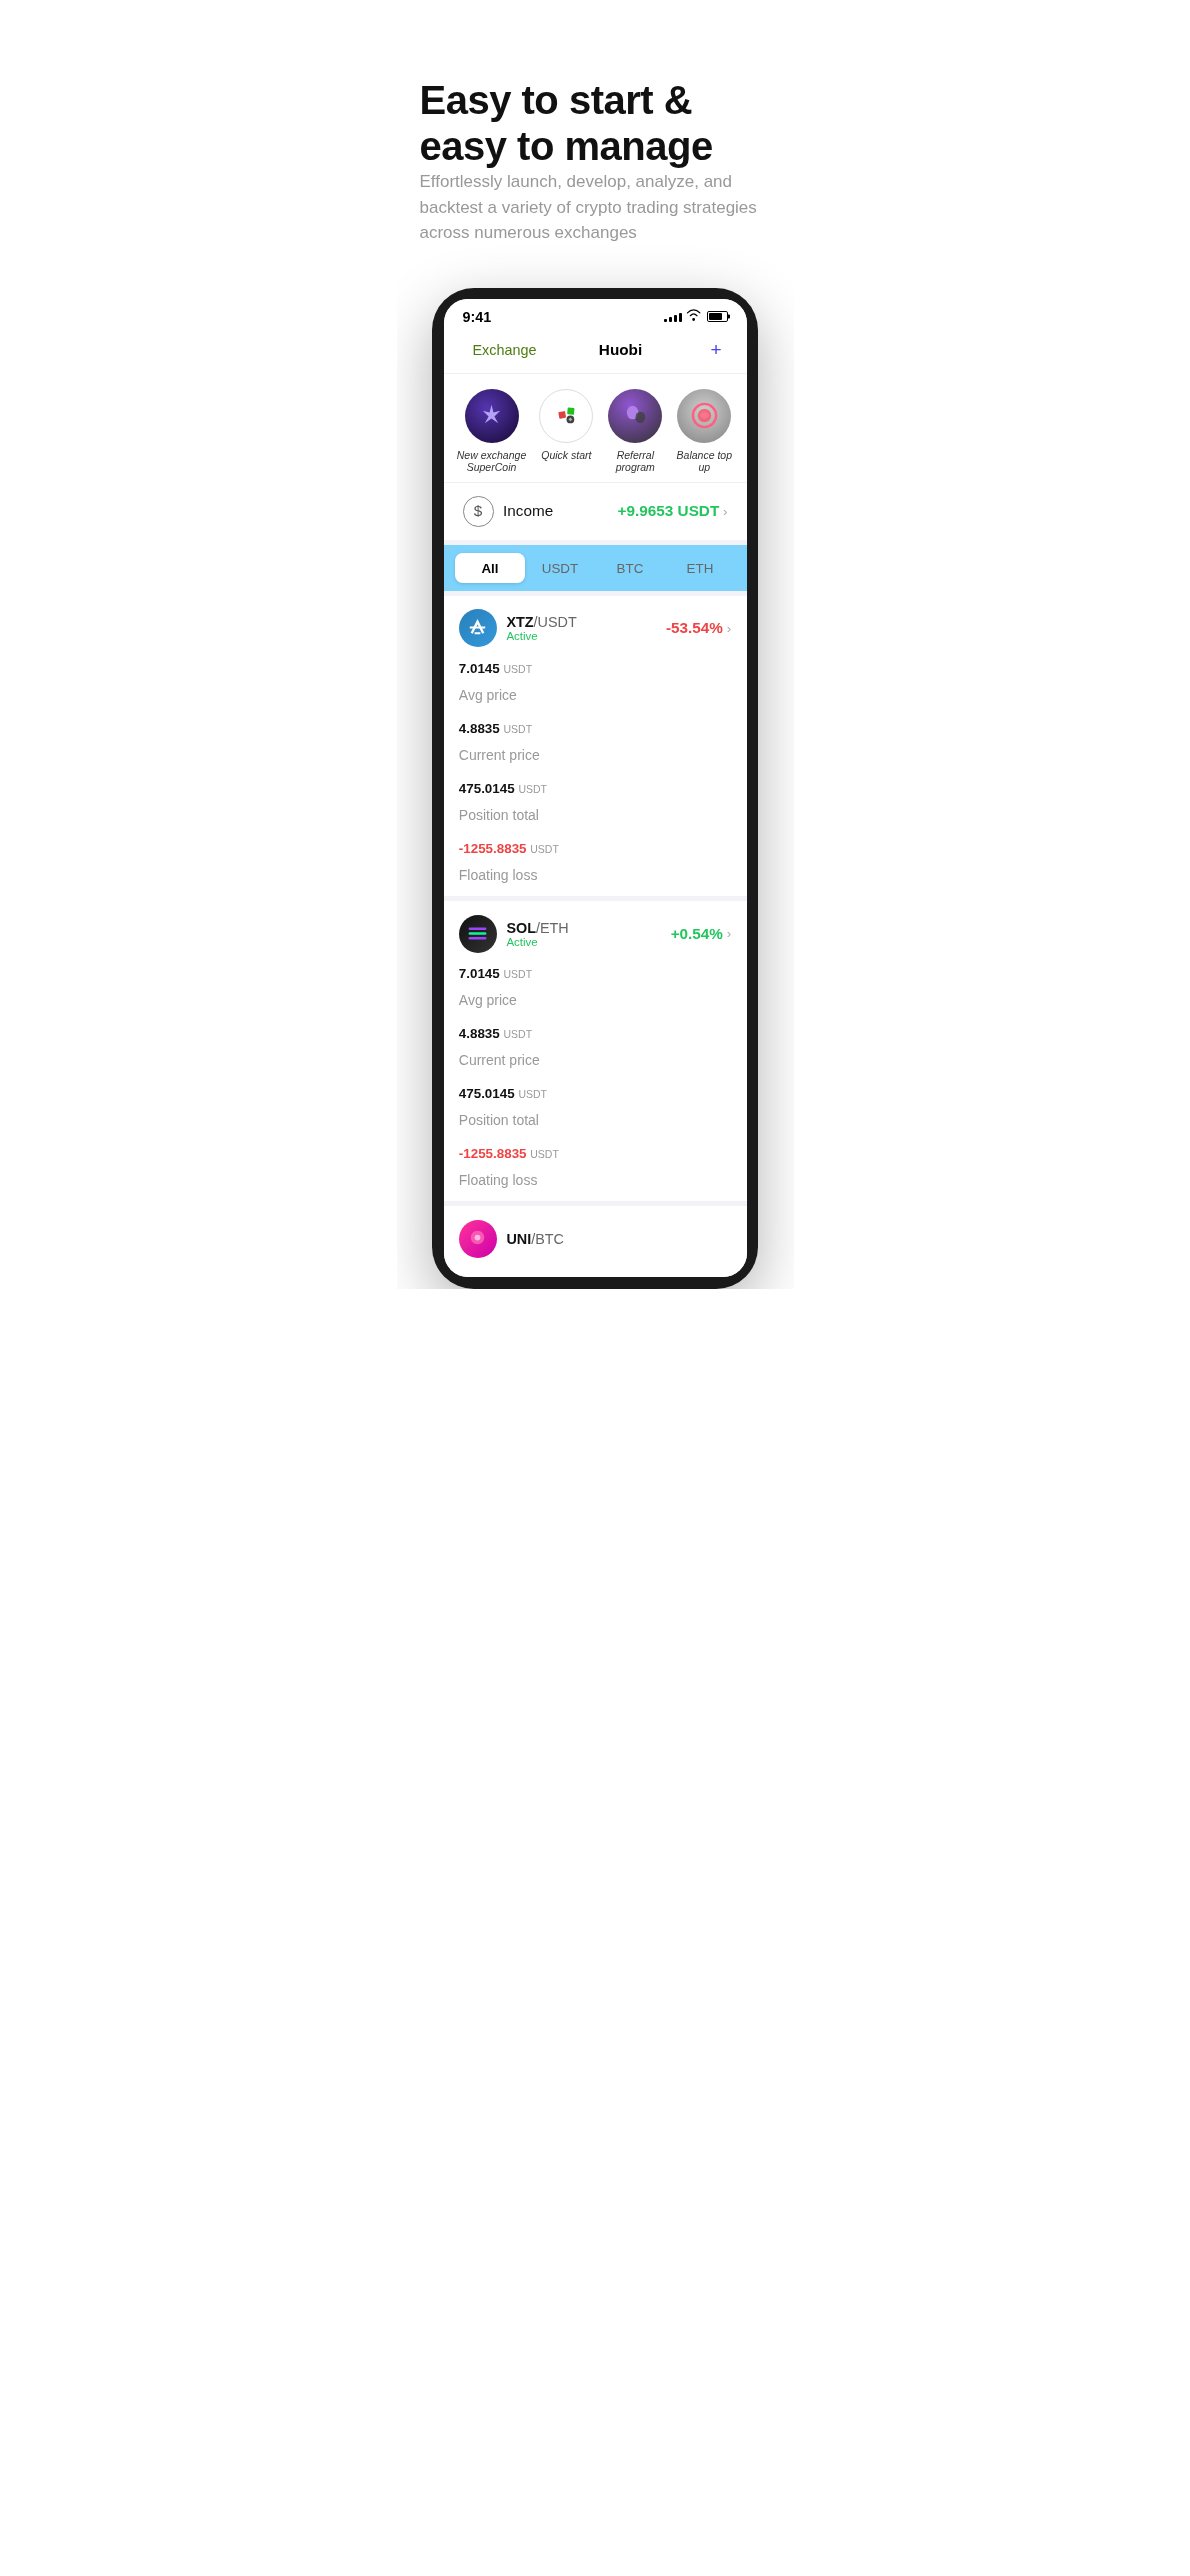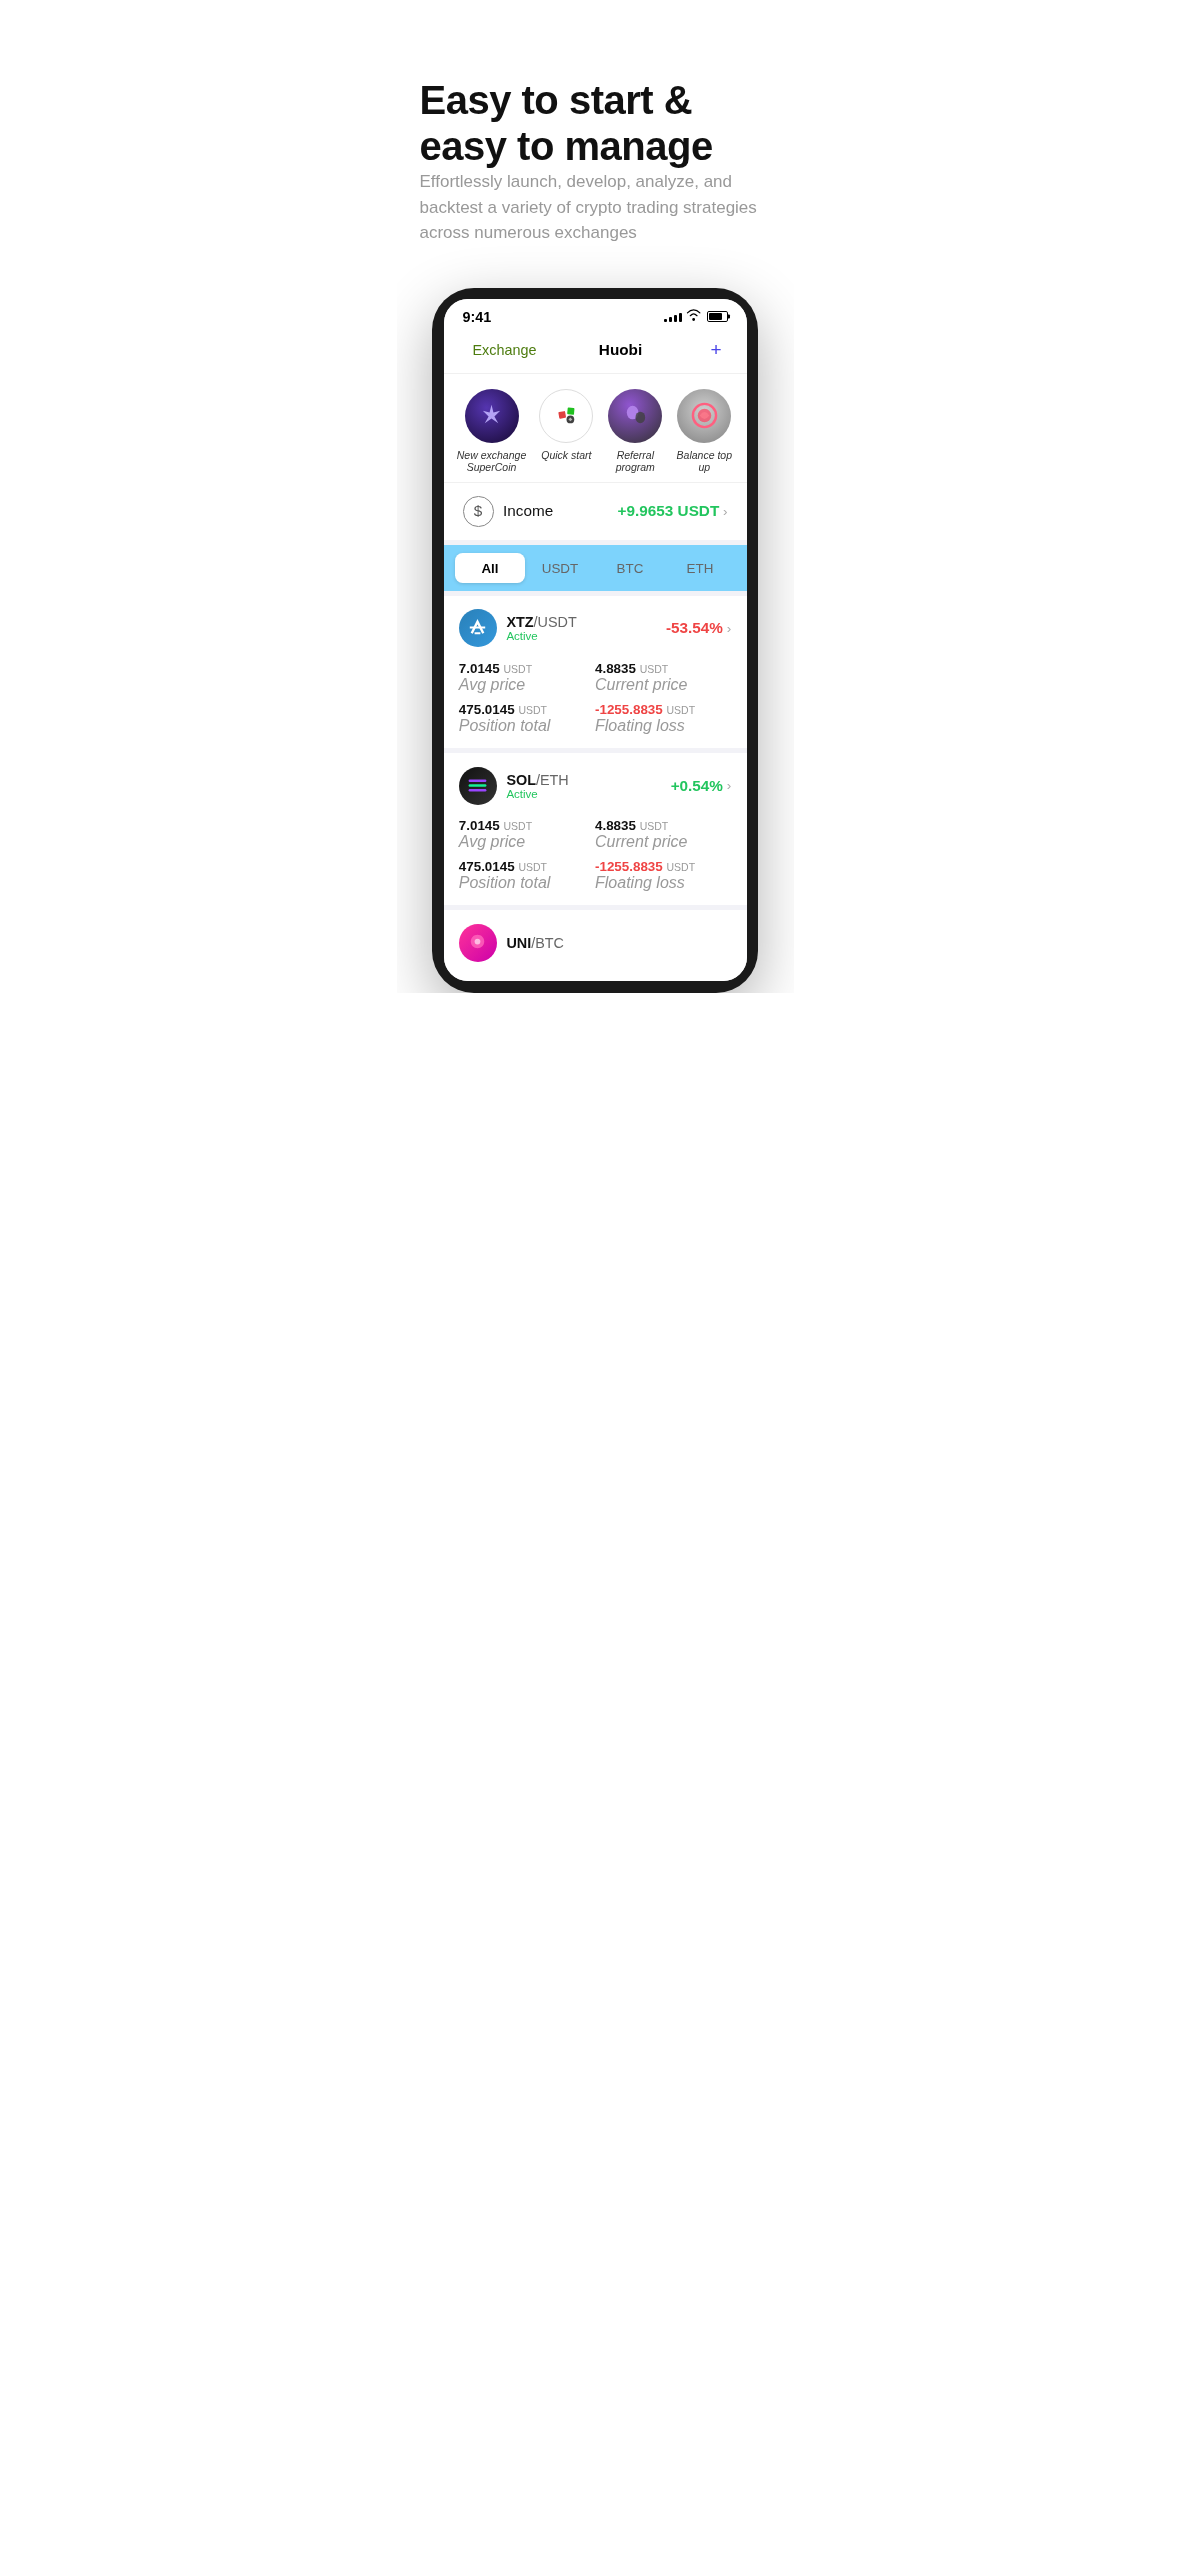--- a/index.html
+++ b/index.html
@@ -309,39 +309,38 @@
       color: #ef4444;
     }
     .trade-pct-pos {
       font-size: 15.3px;
       font-weight: 600;
       color: #22c55e;
     }
 
     .trade-stats {
       display: grid;
-      grid-template-columns: 1fr 1fr;
-      gap: 8px 0;
+      grid-template-columns: 1fr;
+      gap: 18px 0;
     }
     .stat-item {}
     .stat-value {
       font-size: 13.4px;
       font-weight: 700;
       color: #111;
     }
     .stat-value .stat-unit {
       font-size: 10.5px;
       font-weight: 400;
       color: #999;
     }
     .stat-label {
-      font-size: 16px;
+      font-size: 14px;
       color: #999;
-      margin-top: 0;
-      font-style: italic;
+      margin-top: 11px;
     }
     .stat-value-neg {
       color: #ef4444;
     }
 
     
     .partial-card {
       background: #ffffff;
       padding: 13.4px 15.3px 5.8px 15.3px;
       border-top: 5.8px solid #f2f2f7;

